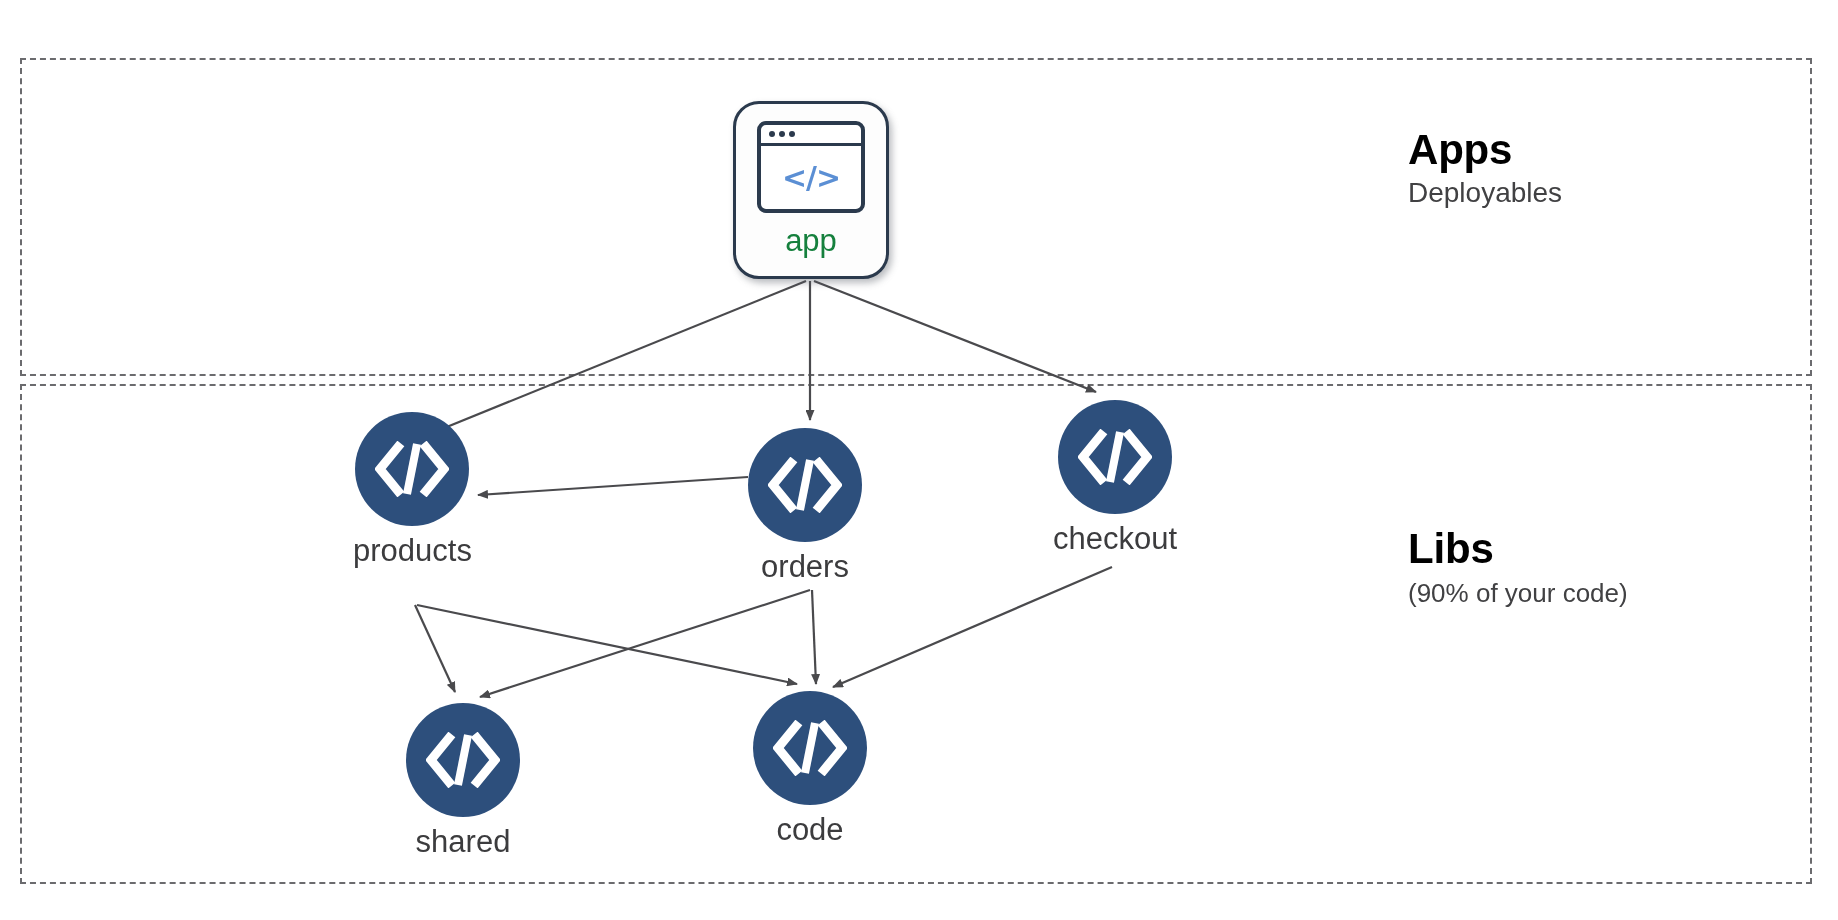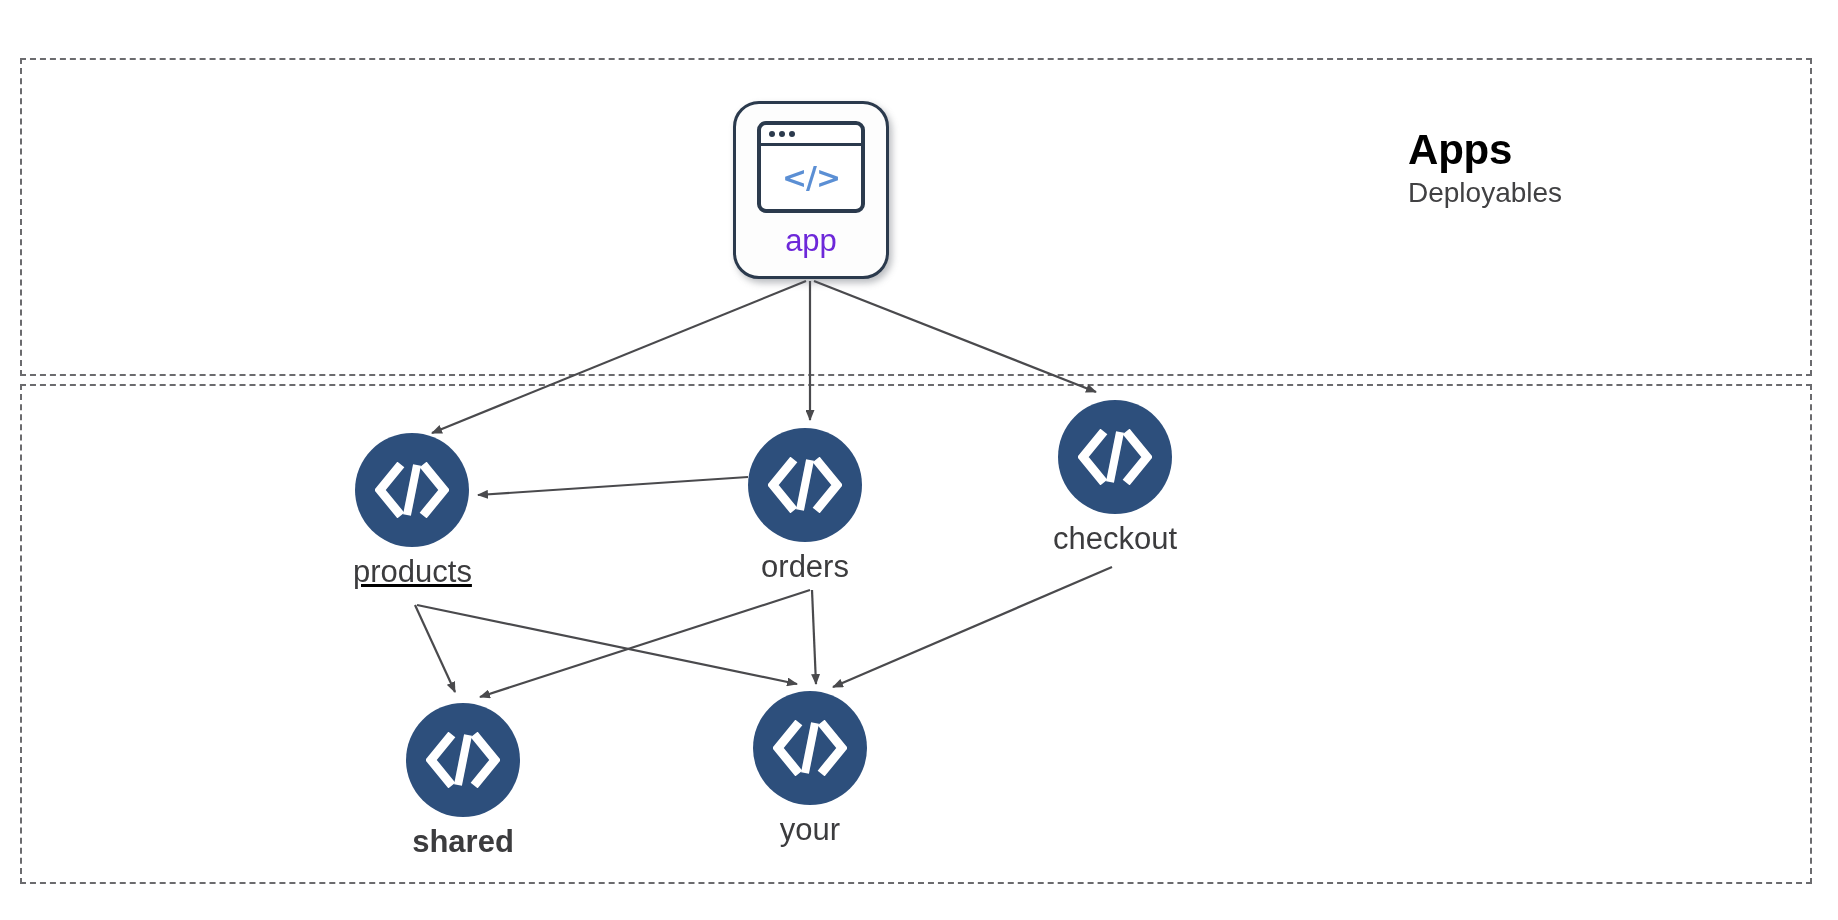--- a/index.html
+++ b/index.html
@@ -130,21 +130,21 @@
   .code-glyph-blue {
     font-family: "DejaVu Sans", sans-serif;
     font-size: 30px;
     font-weight: 700;
     color: #5b8fd4;
     letter-spacing: -1px;
     line-height: 1;
   }
   #node-app .node-label-inner {
     font-size: 31px;
-    color: #6d28d9;
+    color: #15803d;
     line-height: 1;
     margin-top: 12px;
   }
 
   
   .lib-node {
     position: absolute;
     display: flex;
     flex-direction: column;
     align-items: center;
@@ -211,21 +211,21 @@
         <span class="browser-dot"></span>
         <span class="browser-dot"></span>
       </div>
       <div class="browser-body">
         <span class="code-glyph-blue">&lt;/&gt;</span>
       </div>
     </div>
     <div class="node-label-inner">app</div>
   </div>
 
-  <div class="lib-node" style="left:353px; top:433px;text-decoration:underline;">
+  <div class="lib-node" style="left:353px; top:412px;">
     <div class="lib-circle">
       <svg width="74" height="56" viewBox="0 0 74 56" xmlns="http://www.w3.org/2000/svg">
         <path d="M23 6 L5 28 L23 50" stroke="#ffffff" stroke-width="9" fill="none" stroke-linecap="square" stroke-linejoin="miter"></path>
         <path d="M51 6 L69 28 L51 50" stroke="#ffffff" stroke-width="9" fill="none" stroke-linecap="square" stroke-linejoin="miter"></path>
         <path d="M42 3 L32 53" stroke="#ffffff" stroke-width="8" fill="none" stroke-linecap="butt"></path>
       </svg>
     </div>
     <div class="lib-label">products</div>
   </div>
 
@@ -244,41 +244,45 @@
     <div class="lib-circle">
       <svg width="74" height="56" viewBox="0 0 74 56" xmlns="http://www.w3.org/2000/svg">
         <path d="M23 6 L5 28 L23 50" stroke="#ffffff" stroke-width="9" fill="none" stroke-linecap="square" stroke-linejoin="miter"></path>
         <path d="M51 6 L69 28 L51 50" stroke="#ffffff" stroke-width="9" fill="none" stroke-linecap="square" stroke-linejoin="miter"></path>
         <path d="M42 3 L32 53" stroke="#ffffff" stroke-width="8" fill="none" stroke-linecap="butt"></path>
       </svg>
     </div>
     <div class="lib-label">orders</div>
   </div>
 
-  <div class="lib-node" style="left:406px; top:703px;font-weight:bold;">
+  <div class="lib-node" style="left:406px; top:703px;">
     <div class="lib-circle">
       <svg width="74" height="56" viewBox="0 0 74 56" xmlns="http://www.w3.org/2000/svg">
         <path d="M23 6 L5 28 L23 50" stroke="#ffffff" stroke-width="9" fill="none" stroke-linecap="square" stroke-linejoin="miter"></path>
         <path d="M51 6 L69 28 L51 50" stroke="#ffffff" stroke-width="9" fill="none" stroke-linecap="square" stroke-linejoin="miter"></path>
         <path d="M42 3 L32 53" stroke="#ffffff" stroke-width="8" fill="none" stroke-linecap="butt"></path>
       </svg>
     </div>
     <div class="lib-label">shared</div>
   </div>
 
   <div class="lib-node" style="left:753px; top:691px;">
     <div class="lib-circle">
       <svg width="74" height="56" viewBox="0 0 74 56" xmlns="http://www.w3.org/2000/svg">
         <path d="M23 6 L5 28 L23 50" stroke="#ffffff" stroke-width="9" fill="none" stroke-linecap="square" stroke-linejoin="miter"></path>
         <path d="M51 6 L69 28 L51 50" stroke="#ffffff" stroke-width="9" fill="none" stroke-linecap="square" stroke-linejoin="miter"></path>
         <path d="M42 3 L32 53" stroke="#ffffff" stroke-width="8" fill="none" stroke-linecap="butt"></path>
       </svg>
     </div>
-    <div class="lib-label">your</div>
+    <div class="lib-label">code</div>
   </div>
 
   <div class="zone-caption" id="caption-apps">
     <div class="zc-title">Apps</div>
     <div class="zc-sub">Deployables</div>
   </div>
 
+  <div class="zone-caption" id="caption-libs">
+    <div class="zc-title">Libs</div>
+    <div class="zc-sub">(90% of your code)</div>
+  </div>
 
 </div>
 
 </body></html>

